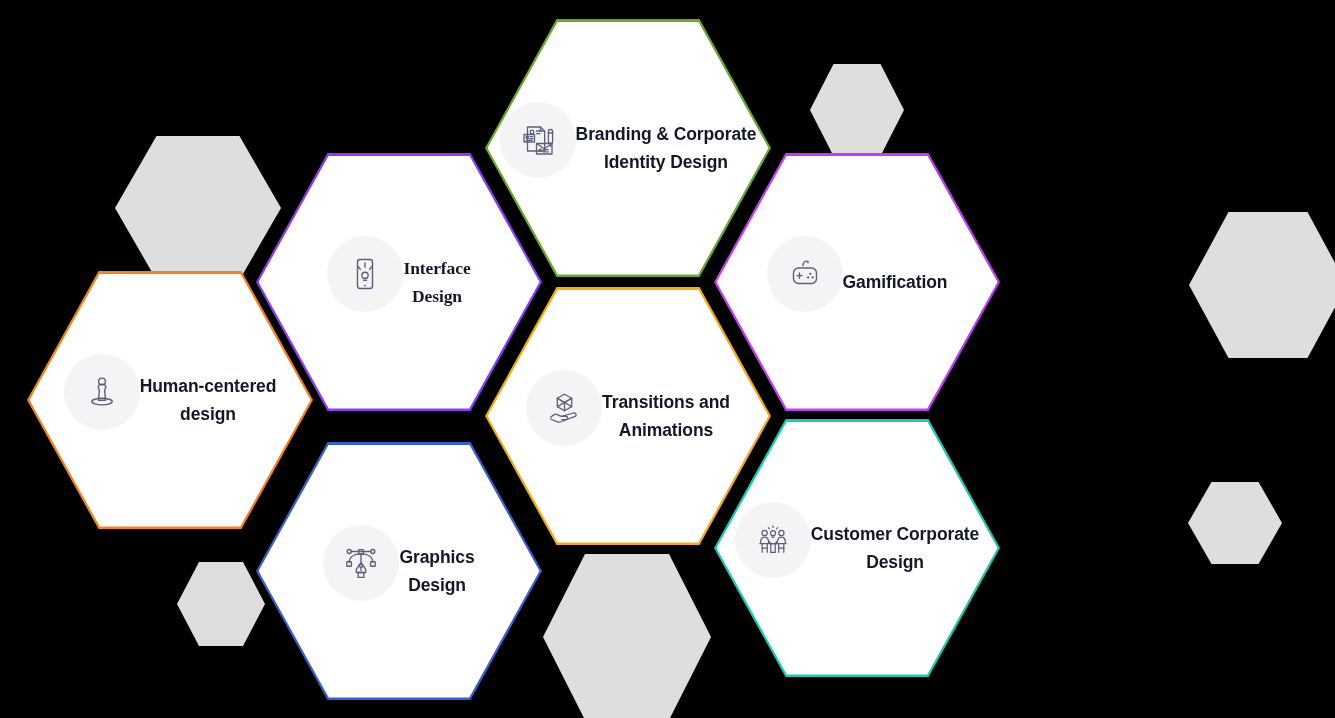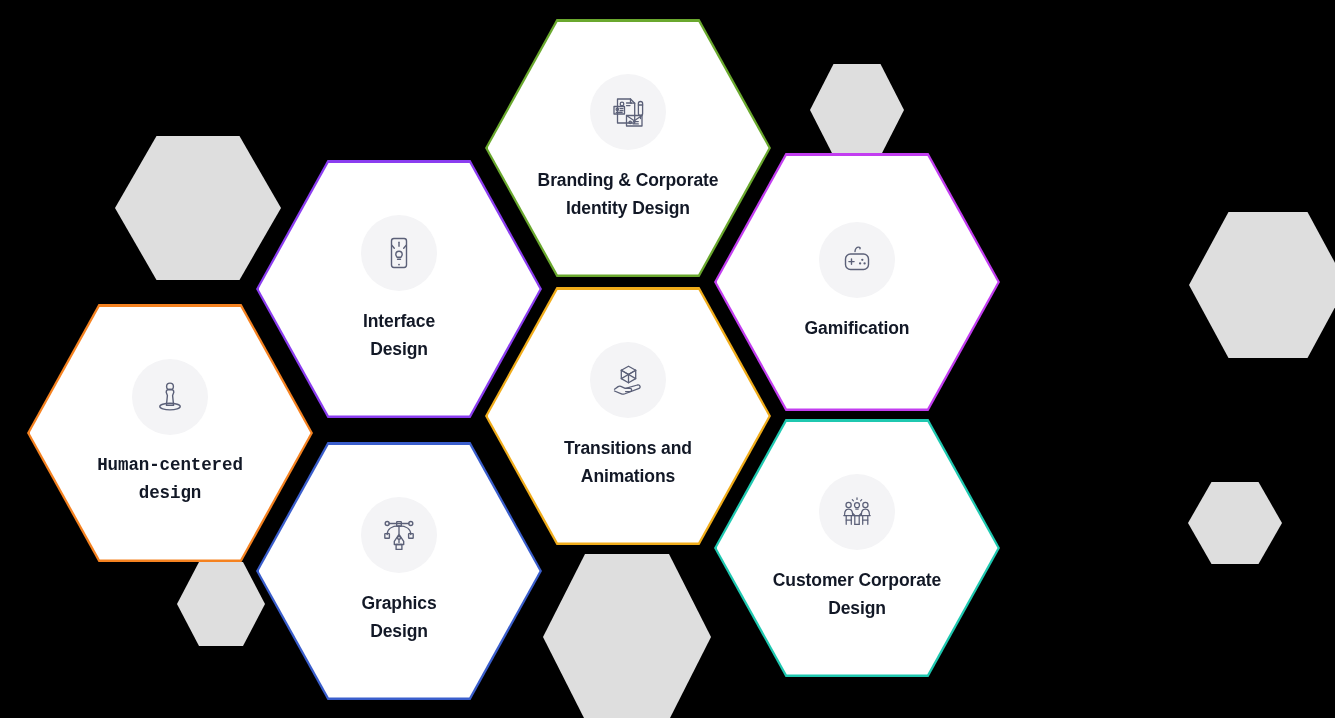--- a/index.html
+++ b/index.html
@@ -43,21 +43,21 @@
     position: absolute;
     top: 2.5px; left: 2.5px; right: 2.5px; bottom: 2.5px;
     background: #ffffff;
     -webkit-clip-path: polygon(25% 0%, 75% 0%, 100% 50%, 75% 100%, 25% 100%, 0% 50%);
     clip-path: polygon(25% 0%, 75% 0%, 100% 50%, 75% 100%, 25% 100%, 0% 50%);
   }
   .hex-content {
     position: absolute;
     inset: 0;
     display: flex;
-    flex-direction: column;
+    flex-direction: row;
     align-items: center;
     justify-content: center;
     text-align: center;
     pointer-events: none;
   }
   .icon-disc {
     width: 76px;
     height: 76px;
     border-radius: 50%;
     background: #f4f4f6;
@@ -85,37 +85,37 @@
 
 <div id="stage">
 
   <div class="deco-hex" style="left:115px; top:136px; width:166px; height:144px;"></div>
   <div class="deco-hex" style="left:810px; top:64px; width:94px; height:92px;"></div>
   <div class="deco-hex" style="left:1189px; top:212px; width:158px; height:146px;"></div>
   <div class="deco-hex" style="left:177px; top:562px; width:88px; height:84px;"></div>
   <div class="deco-hex" style="left:543px; top:554px; width:168px; height:166px;"></div>
   <div class="deco-hex" style="left:1188px; top:482px; width:94px; height:82px;"></div>
 
-  <div class="hex-card" style="left:27px; top:304px;font-family:Liberation Mono, monospace;">
+  <div class="hex-card" style="left:27px; top:271px;">
     <div class="hex-outer" style="background:#f58220;"></div>
     <div class="hex-inner"></div>
     <div class="hex-content">
       <div class="icon-disc">
         <svg width="40" height="40" viewBox="0 0 40 40" fill="none" stroke="#5b6078" stroke-width="1.4" stroke-linecap="round" stroke-linejoin="round">
           <circle cx="20" cy="9.5" r="3.4"></circle>
           <path d="M16.2 15.3c0-2 1.7-3 3.8-3s3.8 1 3.8 3l-1.2 3.3 1 9.6h-7.2l1-9.6z"></path>
           <ellipse cx="20" cy="29.6" rx="10.2" ry="3.3"></ellipse>
         </svg>
       </div>
       <div class="hex-label">Human-centered
 design</div>
     </div>
   </div>
 
-  <div class="hex-card" style="left:256px; top:160px;">
+  <div class="hex-card" style="left:256px; top:153px;font-family:Liberation Serif, serif;">
     <div class="hex-outer" style="background:#8b3df0;"></div>
     <div class="hex-inner"></div>
     <div class="hex-content">
       <div class="icon-disc">
         <svg width="40" height="40" viewBox="0 0 40 40" fill="none" stroke="#5b6078" stroke-width="1.4" stroke-linecap="round" stroke-linejoin="round">
           <rect x="12.5" y="5.5" width="15" height="29" rx="2.4"></rect>
           <path d="M20 13.3v-4"></path>
           <path d="M15.3 15.2l-2.6-3.1M24.7 15.2l2.6-3.1"></path>
           <path d="M16.8 21.6c0-1.9 1.4-3.3 3.2-3.3s3.2 1.4 3.2 3.3c0 1.3-.8 2-1.3 2.7h-3.8c-.5-.7-1.3-1.4-1.3-2.7z"></path>
           <path d="M18.5 26.3h3"></path>

